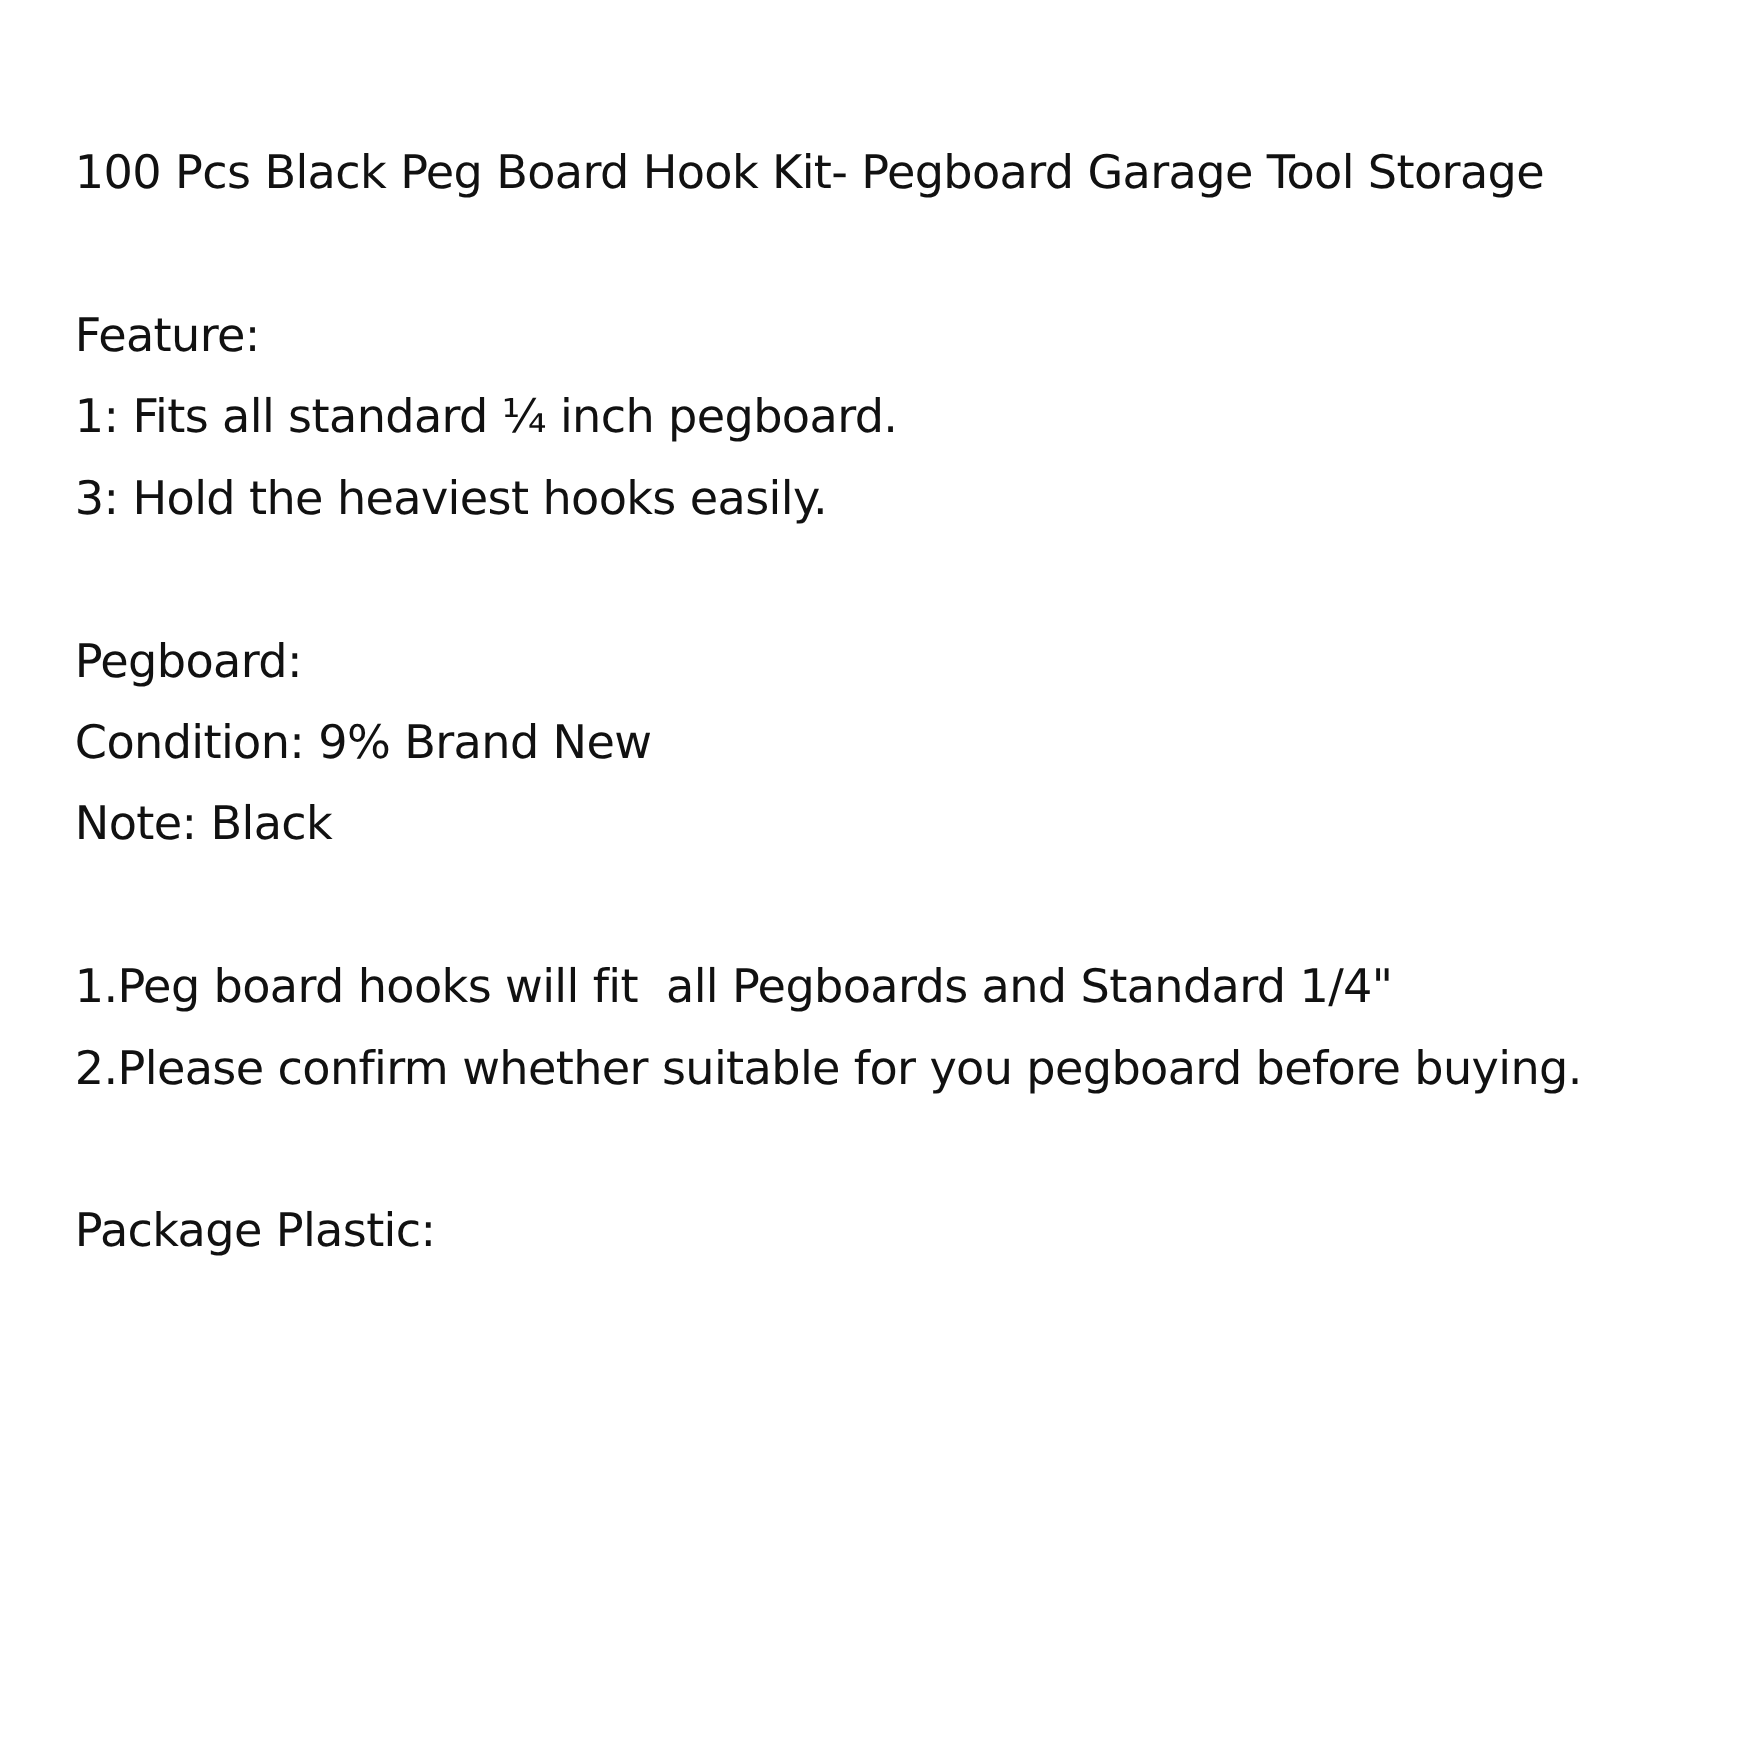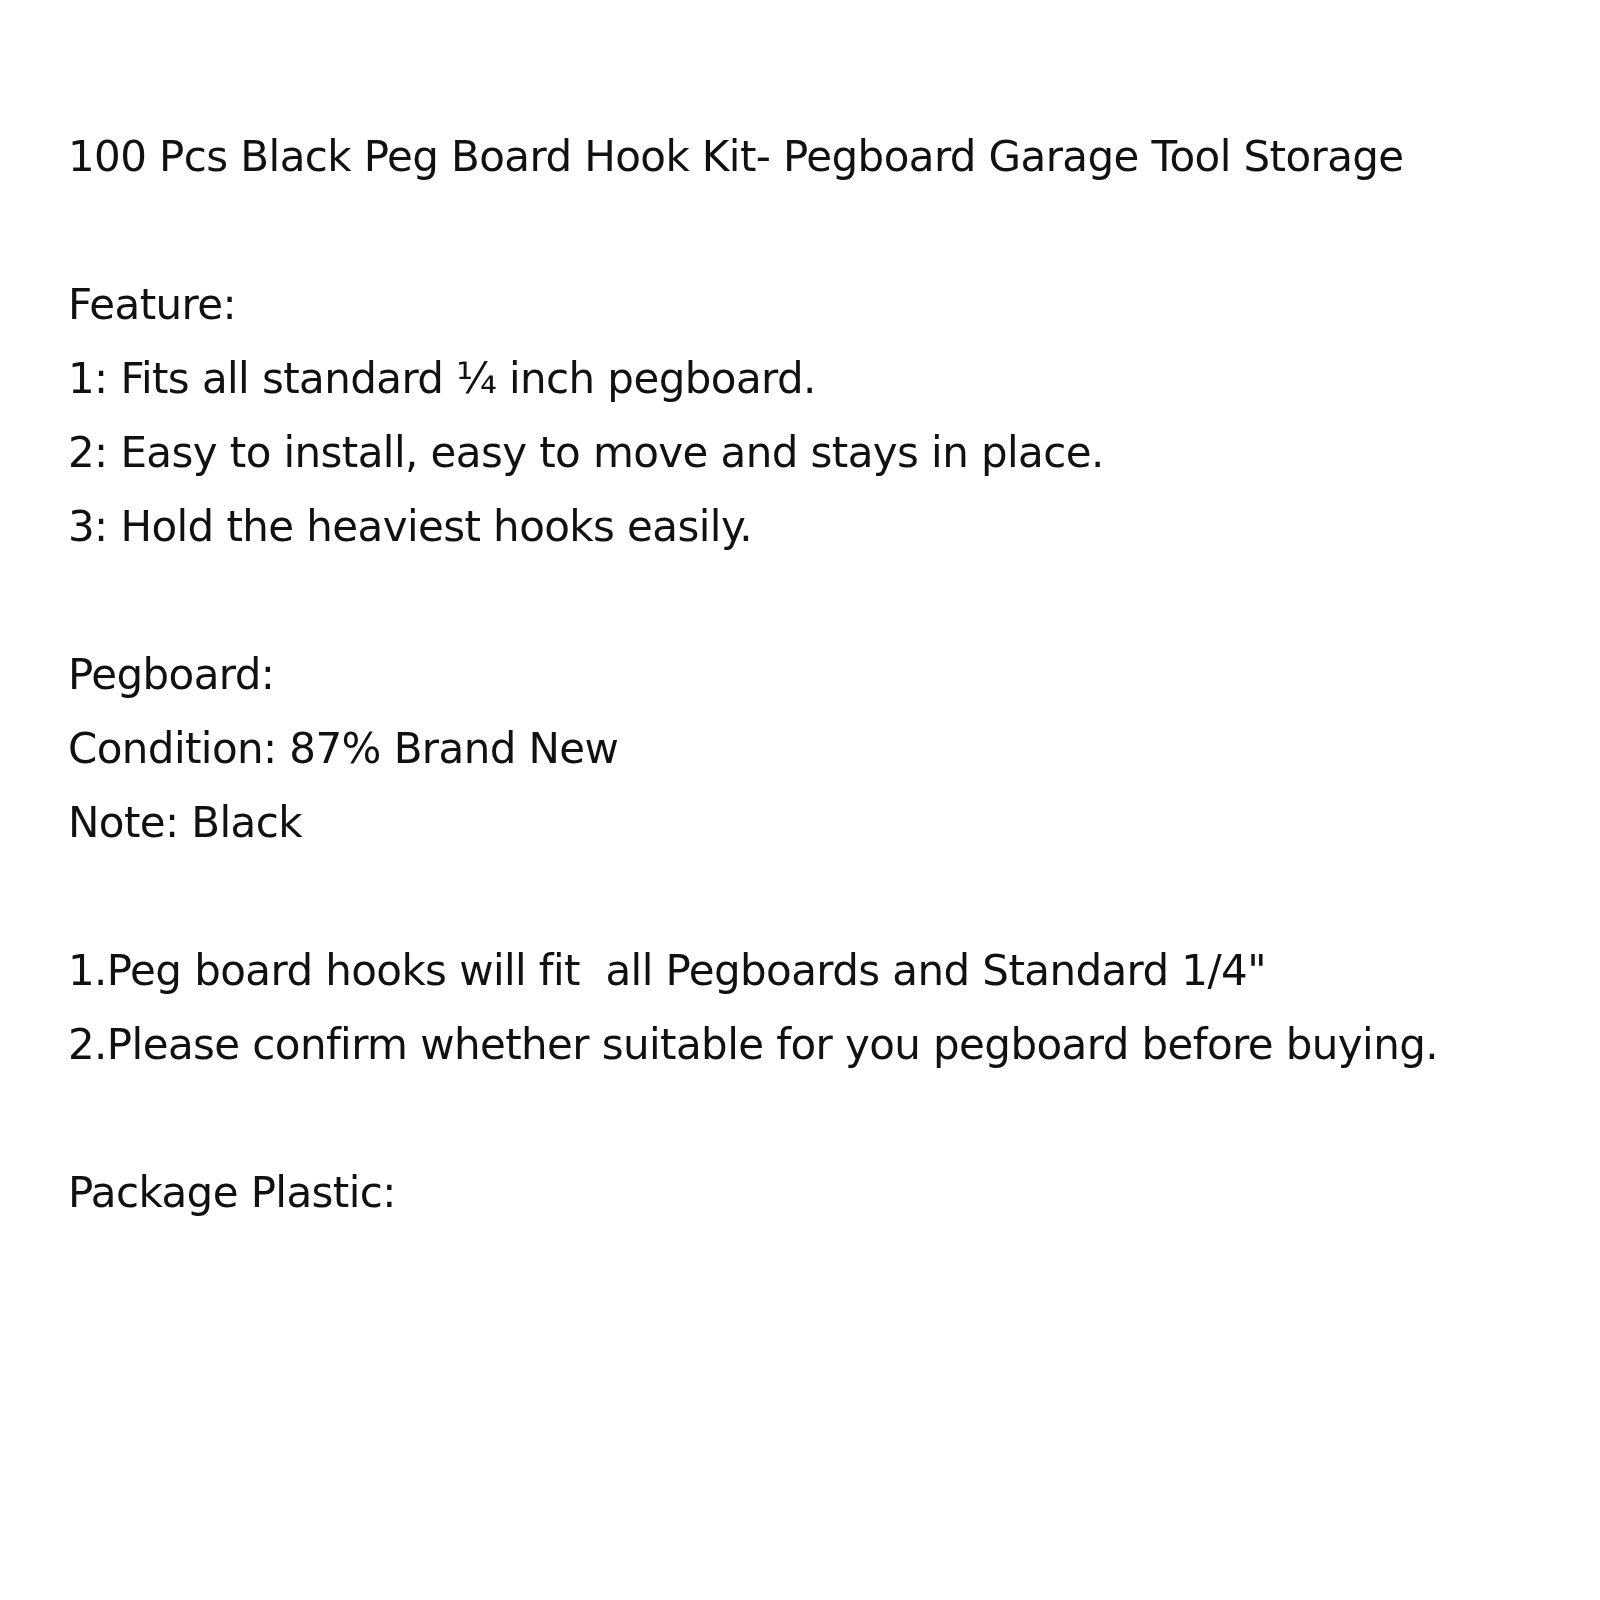--- a/index.html
+++ b/index.html
@@ -35,28 +35,27 @@
 </head>
 <body>
 
 <div class="doc">
   <div class="line">100 Pcs Black Peg Board Hook Kit- Pegboard Garage Tool Storage</div>
   <div class="gap"></div>
 
   <div>
     <div class="line">Feature:</div>
     <div class="line">1: Fits all standard ¼ inch pegboard.</div>
-    <div class="line">2: Easy to install, easy to move and stays in place.</div>
     <div class="line">3: Hold the heaviest hooks easily.</div>
   </div>
   <div class="gap"></div>
 
   <div>
     <div class="line">Pegboard:</div>
-    <div class="line">Condition: 87% Brand New</div>
+    <div class="line">Condition: 9% Brand New</div>
     <div class="line">Note: Black</div>
   </div>
   <div class="gap"></div>
 
   <div>
     <div class="line">1.Peg board hooks will fit  all Pegboards and Standard 1/4"</div>
     <div class="line">2.Please confirm whether suitable for you pegboard before buying.</div>
   </div>
   <div class="gap"></div>
 

